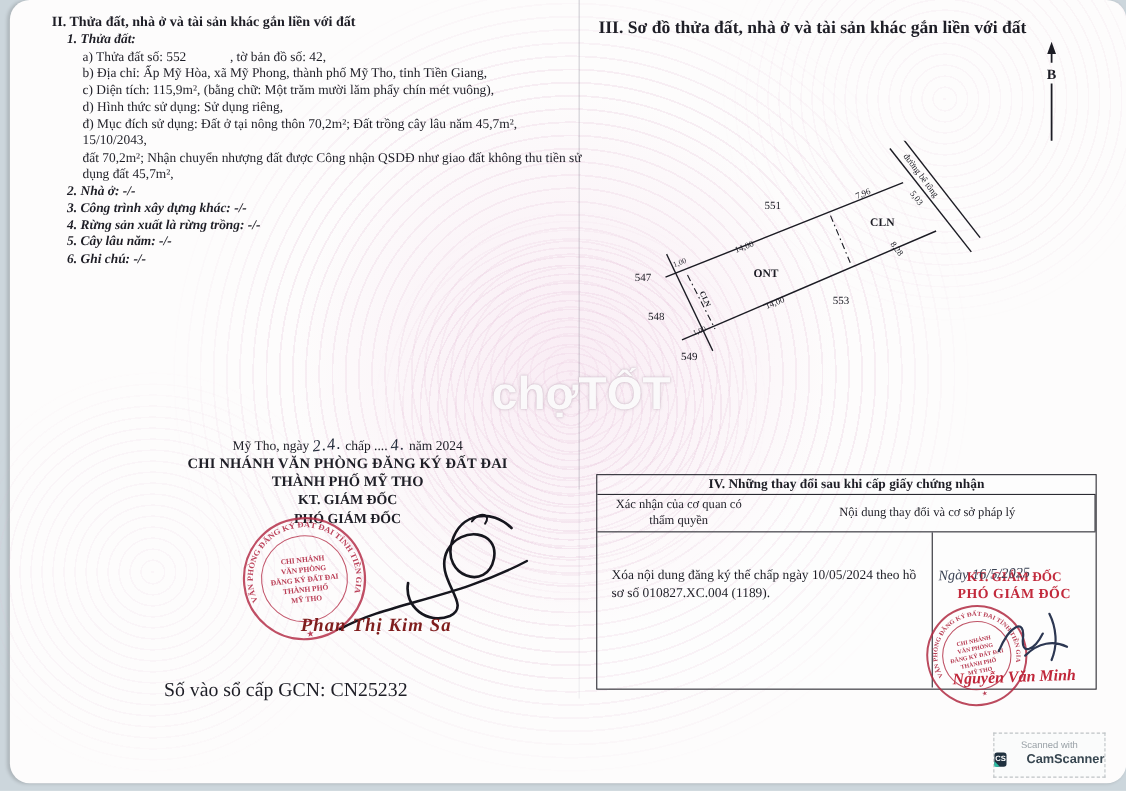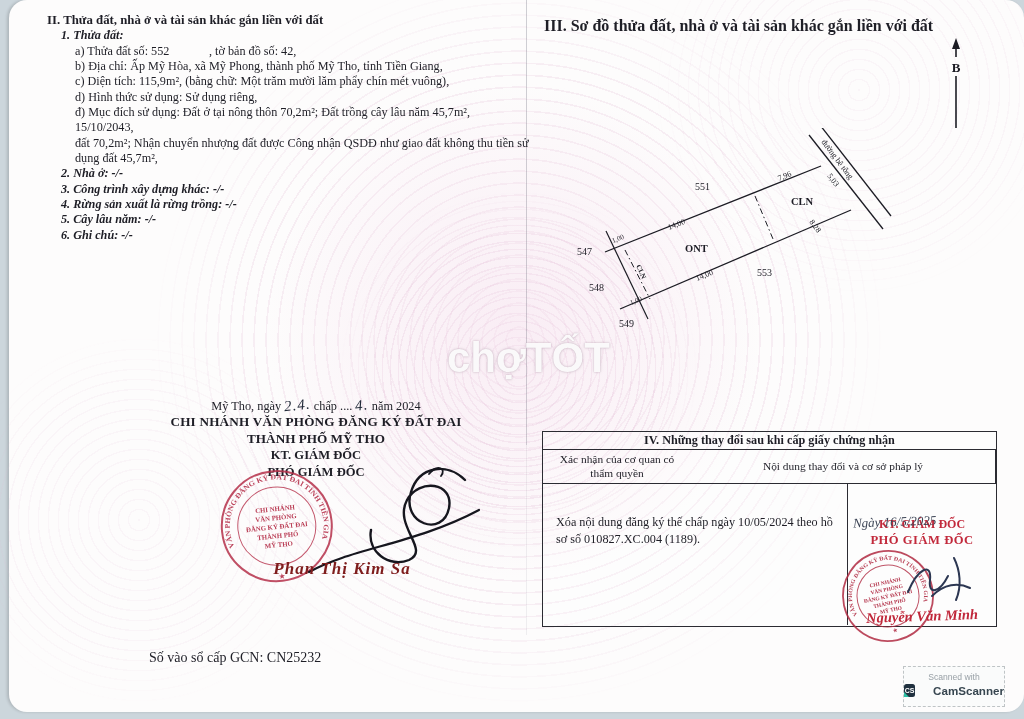--- a/index.html
+++ b/index.html
@@ -45,21 +45,21 @@
   
   .issue{position:absolute;left:148px;top:397px;width:318px;text-align:center;line-height:16.4px;}
   .issue .dateline{font-size:12.3px;}
   .issue .hand{display:inline-block;font-style:italic;font-size:15px;color:#232b3a;transform:rotate(-6deg);letter-spacing:1px;}
   .issue .org1{font-weight:bold;font-size:13.2px;letter-spacing:.2px;}
   .issue .org2{font-weight:bold;font-size:13.2px;}
   .issue .org3{font-weight:bold;font-size:12.6px;}
   .issue .org4{font-weight:bold;font-size:12.6px;}
   .signer1{position:absolute;left:228px;top:559px;width:210px;text-align:center;
     font-style:italic;font-weight:bold;font-size:17px;color:#7f1d1d;letter-spacing:1px;}
-  .gcn{position:absolute;left:140px;top:650px;font-size:14px;}
+  .gcn{position:absolute;left:140px;top:617px;font-size:18px;}
 
   
   .tbl{position:absolute;left:533px;top:431px;width:455px;height:196px;border:1.5px solid #2b2b32;box-sizing:border-box;background:rgba(255,255,255,.25);}
   .tbl .title{height:17px;border-bottom:1.4px solid #2b2b32;text-align:center;font-weight:bold;font-size:12.2px;line-height:17px;}
   .tbl .hrow{display:flex;height:33px;border-bottom:1.4px solid #2b2b32;}
   .tbl .hcell{font-size:11.4px;line-height:13.5px;display:flex;align-items:center;justify-content:center;text-align:center;box-sizing:border-box;}
   .tbl .hc1{width:305px;border-right:1.4px solid #2b2b32;}
   .tbl .hc2{flex:1;padding:0 14px;}
   .tbl .brow{display:flex;height:141px;}
   .tbl .bc1{width:305px;border-right:1.4px solid #2b2b32;box-sizing:border-box;padding:30px 12px 0 13px;font-size:12.2px;line-height:17px;}

